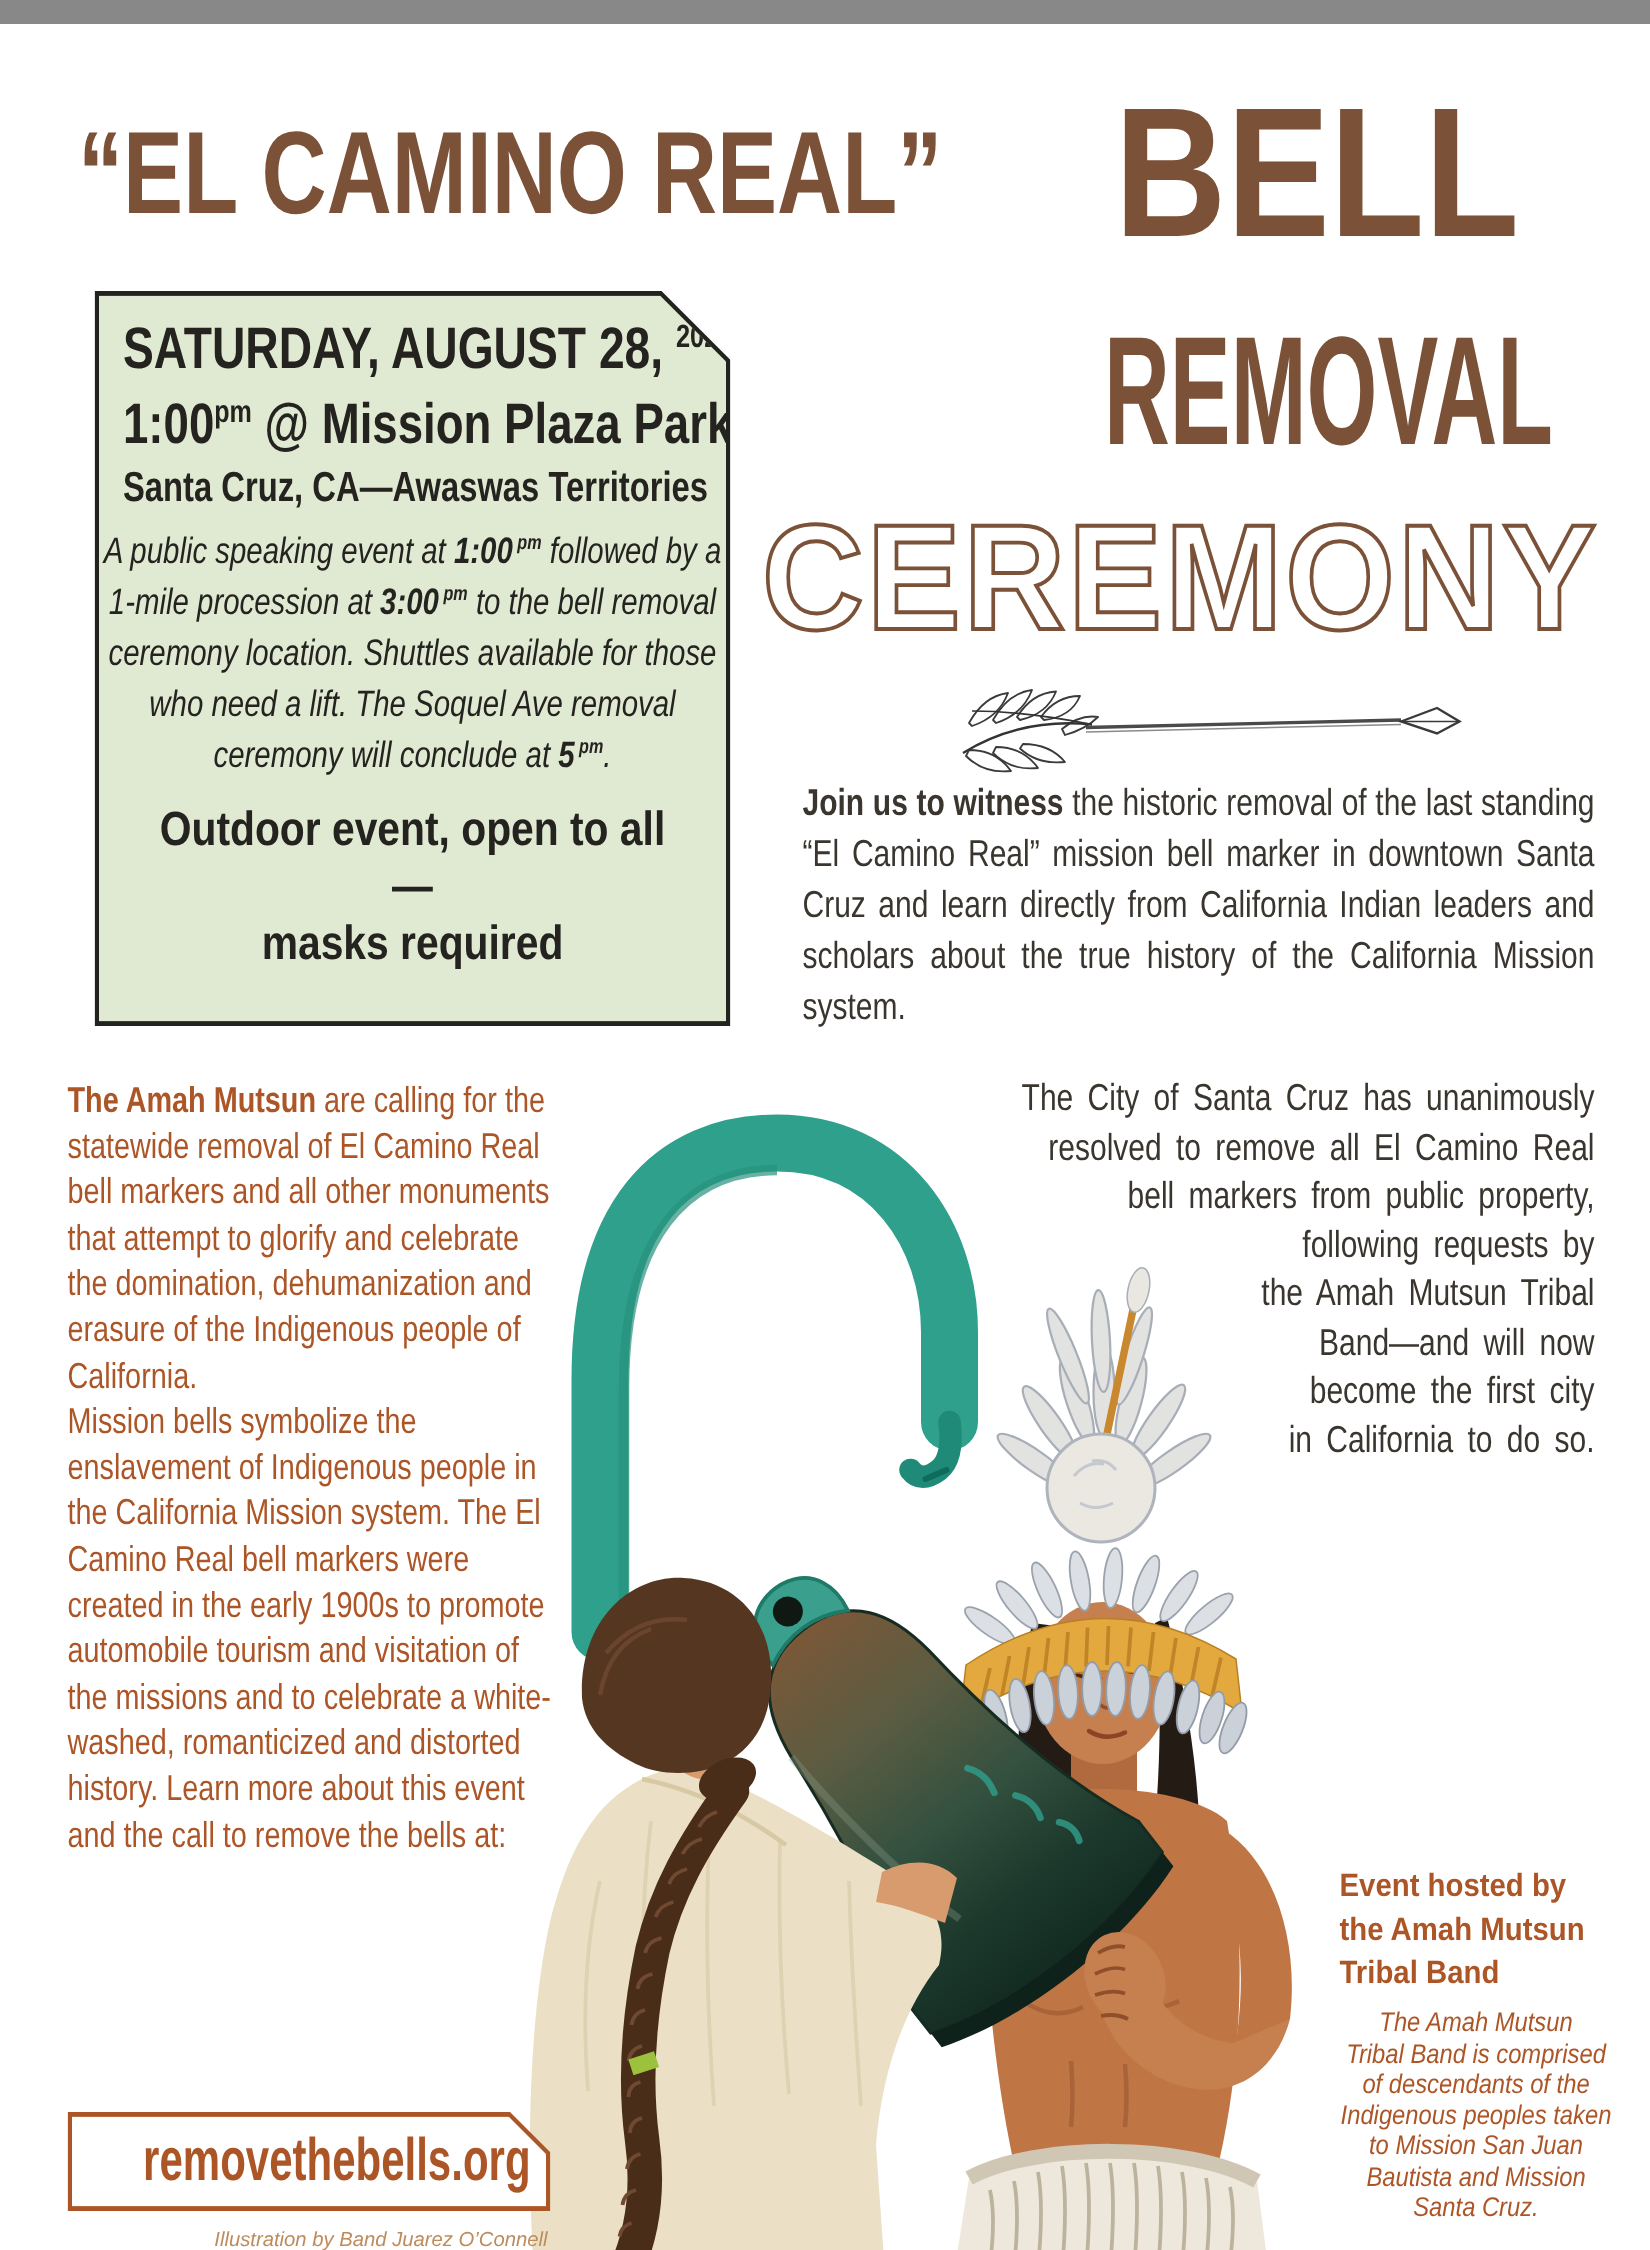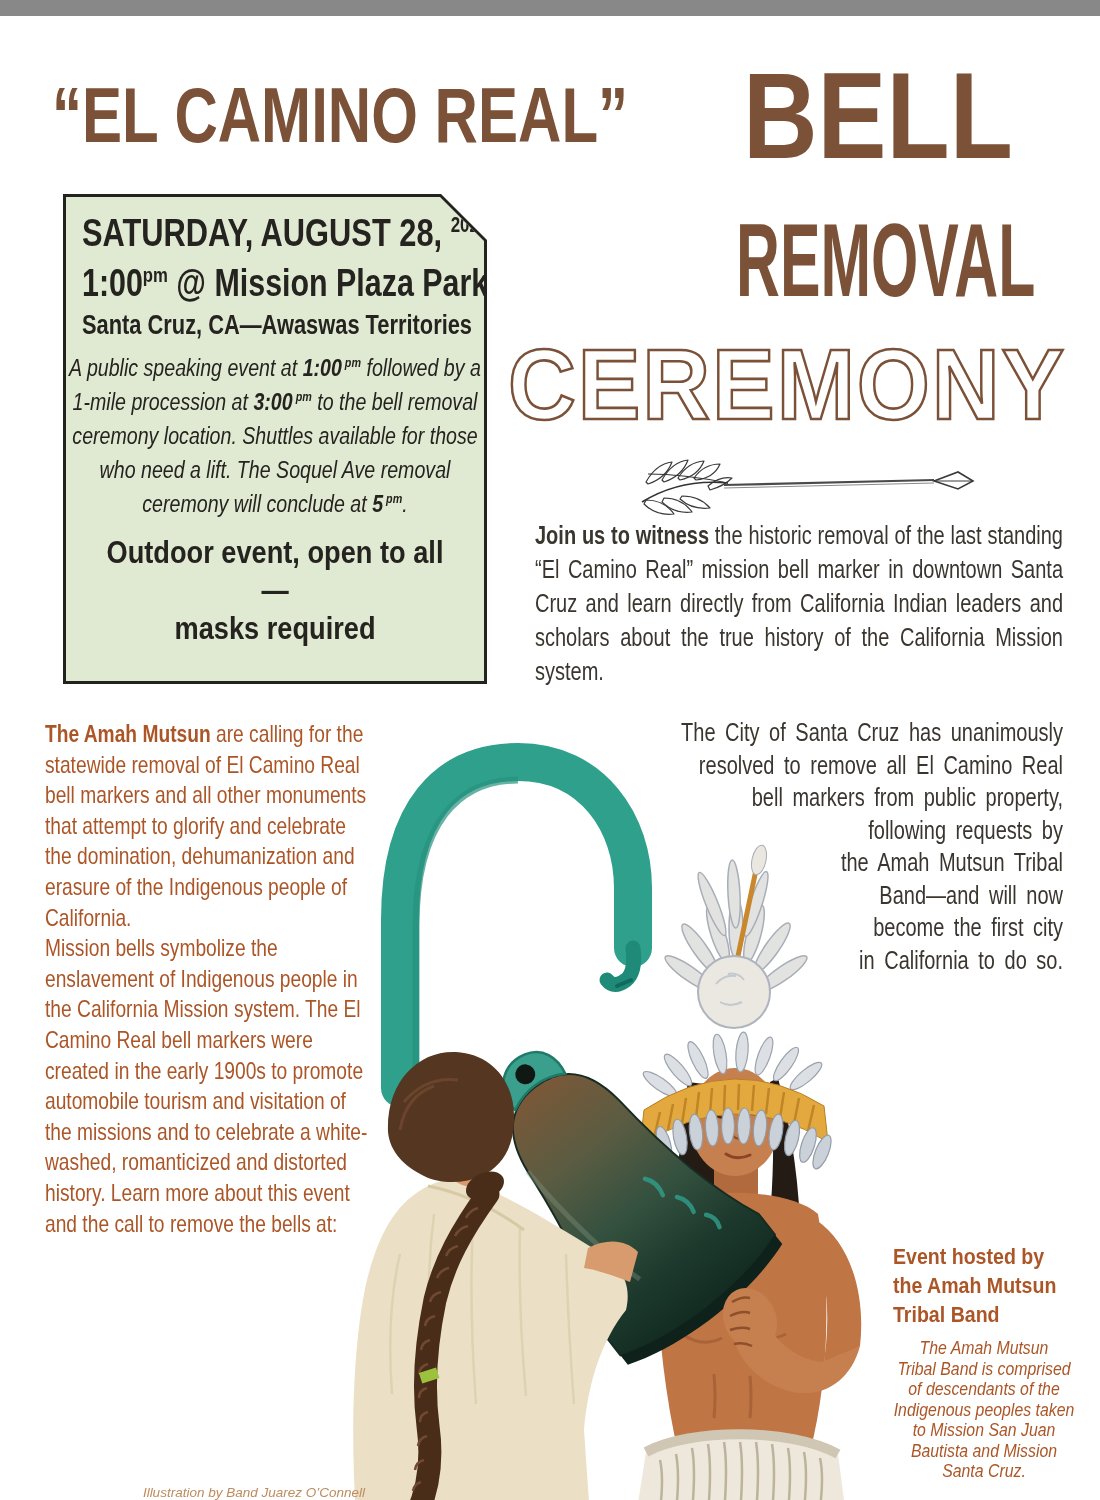--- a/index.html
+++ b/index.html
@@ -230,20 +230,25 @@
       <div class="line">Band—and will now</div>
       <div class="line">become the first city</div>
       <div class="line">in California to do so.</div>
     </div>
 
   <div class="abs amah sqL">
     <div><span class="rt-b">The Amah Mutsun</span><span> are calling for the statewide removal of El Camino Real bell markers and all other monuments that attempt to glorify and celebrate the domination, dehumanization and erasure of the Indigenous people of California.</span></div>
     <div>Mission bells symbolize the enslavement of Indigenous people in the California Mission system. The El Camino Real bell markers were created in the early 1900s to promote automobile tourism and visitation of the missions and to celebrate a white-washed, romanticized and distorted history. Learn more about this event and the call to remove the bells at:</div>
   </div>
 
+  <div class="abs rtb-outer">
+    <div class="rtb-inner">
+      <div class="rtb-text sqC">removethebells.org</div>
+    </div>
+  </div>
 
   <div class="abs credit">Illustration by Band Juarez O’Connell</div>
 
   <div class="abs hosted sqL">
       <div class="line">Event hosted by</div>
       <div class="line">the Amah Mutsun</div>
       <div class="line">Tribal Band</div>
     </div>
 
   <div class="abs tribal-note sqC">

